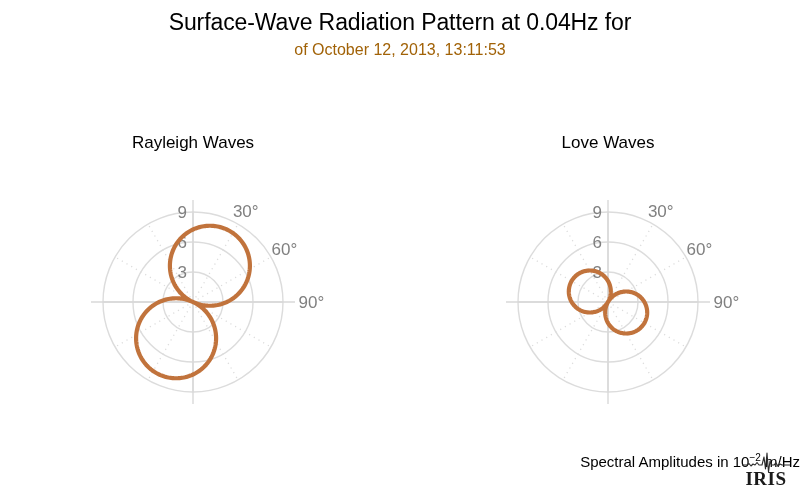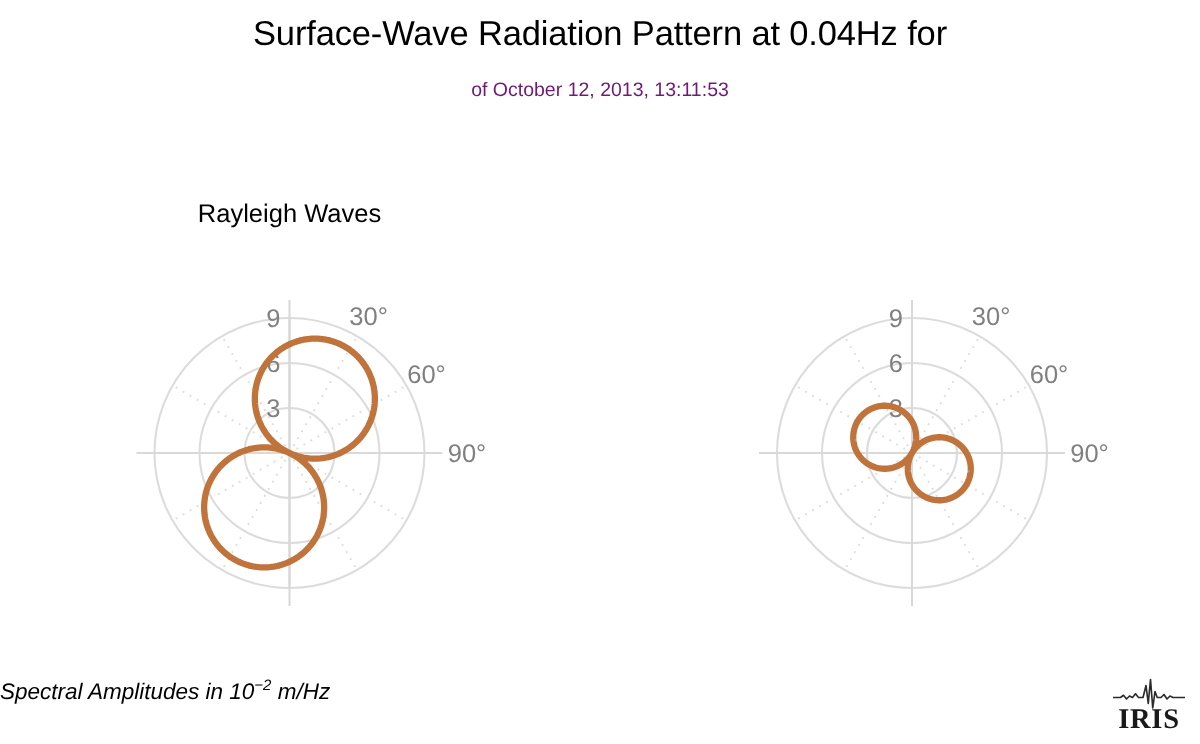--- a/index.html
+++ b/index.html
@@ -13,54 +13,55 @@
 
   .title-block {
     position: absolute; top: 8px; left: 0; width: 800px;
     text-align: center;
   }
   .title-line {
     font-size: 23px; color: #000; line-height: 29px;
     letter-spacing: -0.1px;
   }
   .subtitle-line {
-    font-size: 13px; color: #701a75; line-height: 22px; margin-top: 12px;
+    font-size: 16px; color: #a16207; line-height: 22px; margin-top: 2px;
   }
 
   .panel-title {
     position: absolute; font-size: 17px; color: #000;
     text-align: center; white-space: nowrap; margin-top: 16px;
   }
   #rayleigh-title { top: 117px; left: 193px; transform: translateX(-50%); }
   #love-title     { top: 117px; left: 608px; transform: translateX(-50%); }
 
   .polar { position: absolute; top: 0; left: 0; }
 
   .caption {
     position: absolute; left: 0; width: 800px; top: 452px;
-    text-align: left; font-size: 15px; color: #000; font-style: italic;
+    text-align: right; font-size: 15px; color: #000;
   }
   .caption sup { font-size: 10px; vertical-align: super; }
 
   #iris-logo {
     position: absolute; left: 738px; top: 452px;
     width: 56px; height: 40px;
   }
 </style>
 </head>
 <body>
 
 <div id="root">
 
   <div class="title-block">
     <div class="title-line">Surface-Wave Radiation Pattern at 0.04Hz for</div>
     <div class="subtitle-line">of October 12, 2013, 13:11:53</div>
   </div>
 
   <div class="panel-title" id="rayleigh-title">Rayleigh Waves</div>
+  <div class="panel-title" id="love-title">Love Waves</div>
 
   <svg class="polar" id="polar-svg" width="800" height="496">
       <g>
         <circle cx="193" cy="302" r="30" fill="none" stroke="#DCDCDC" stroke-width="1.4"></circle>
         <circle cx="193" cy="302" r="60" fill="none" stroke="#DCDCDC" stroke-width="1.4"></circle>
         <circle cx="193" cy="302" r="90" fill="none" stroke="#DCDCDC" stroke-width="1.4"></circle>
         <line x1="193" y1="302" x2="193" y2="212" stroke="#D9D9D9" stroke-width="1.4"></line>
         <line x1="193" y1="302" x2="238" y2="224.05771365940052" stroke="#DCDCDC" stroke-width="1.3" stroke-dasharray="1.2 4.2"></line>
         <line x1="193" y1="302" x2="270.9422863405995" y2="257" stroke="#DCDCDC" stroke-width="1.3" stroke-dasharray="1.2 4.2"></line>
         <line x1="193" y1="302" x2="283" y2="302" stroke="#D9D9D9" stroke-width="1.4"></line>

